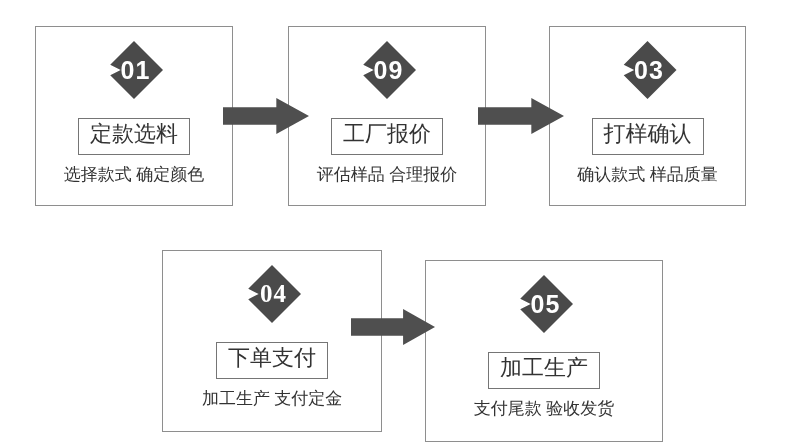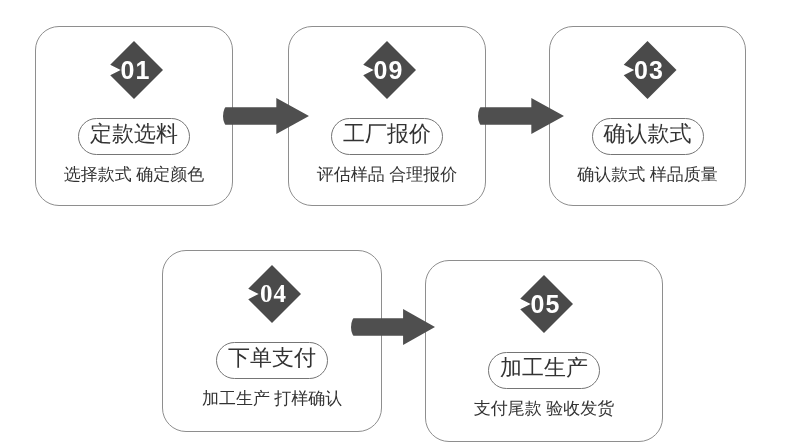--- a/index.html
+++ b/index.html
@@ -3,21 +3,21 @@
 <meta charset="utf-8">
 <style>
   :root {
     --diamond: #4a4a4a;
     --arrow: #4f4f4f;
     --box-border: #8e8e8e;
     --title-border: #757575;
     --text: #333333;
     --background: #ffffff;
   }
-  * { margin: 0; padding: 0; box-sizing: border-box; border-radius: 24px; }
+  * { margin: 0; padding: 0; box-sizing: border-box; }
   html, body { background: var(--background); }
   body { font-family: "Liberation Sans", "DejaVu Sans", sans-serif; }
 
   .canvas {
     position: relative;
     width: 790px;
     height: 443px;
     background: var(--background);
     overflow: hidden;
   }
@@ -102,30 +102,30 @@
       <span class="num">09</span>
     </div>
     <div class="title-box">工厂报价</div>
     <div class="subtitle">评估样品 合理报价</div>
   </div>
 
   <div class="step-box s3">
     <div class="diamond">
       <span class="num">03</span>
     </div>
-    <div class="title-box">确认款式</div>
+    <div class="title-box">打样确认</div>
     <div class="subtitle">确认款式 样品质量</div>
   </div>
 
   <div class="step-box s4">
     <div class="diamond">
       <span class="num">04</span>
     </div>
     <div class="title-box">下单支付</div>
-    <div class="subtitle">加工生产 打样确认</div>
+    <div class="subtitle">加工生产 支付定金</div>
   </div>
 
   <div class="step-box s5">
     <div class="diamond">
       <span class="num">05</span>
     </div>
     <div class="title-box">加工生产</div>
     <div class="subtitle">支付尾款 验收发货</div>
   </div>
 

